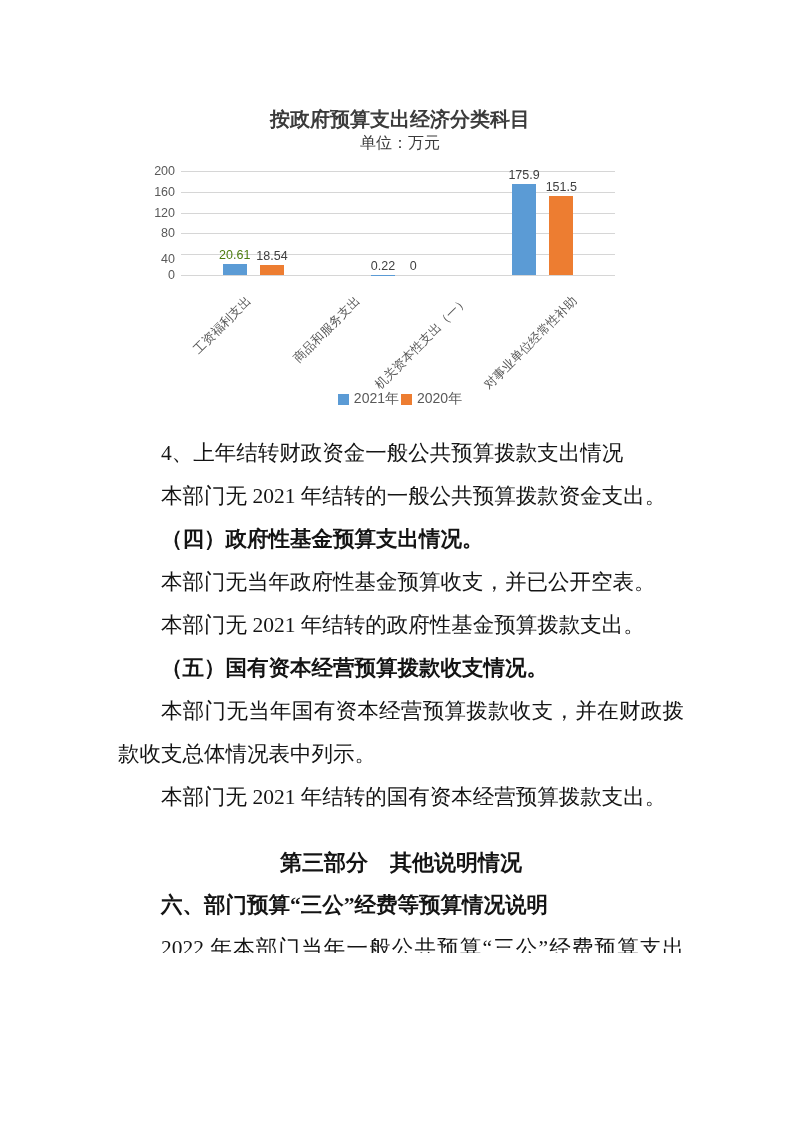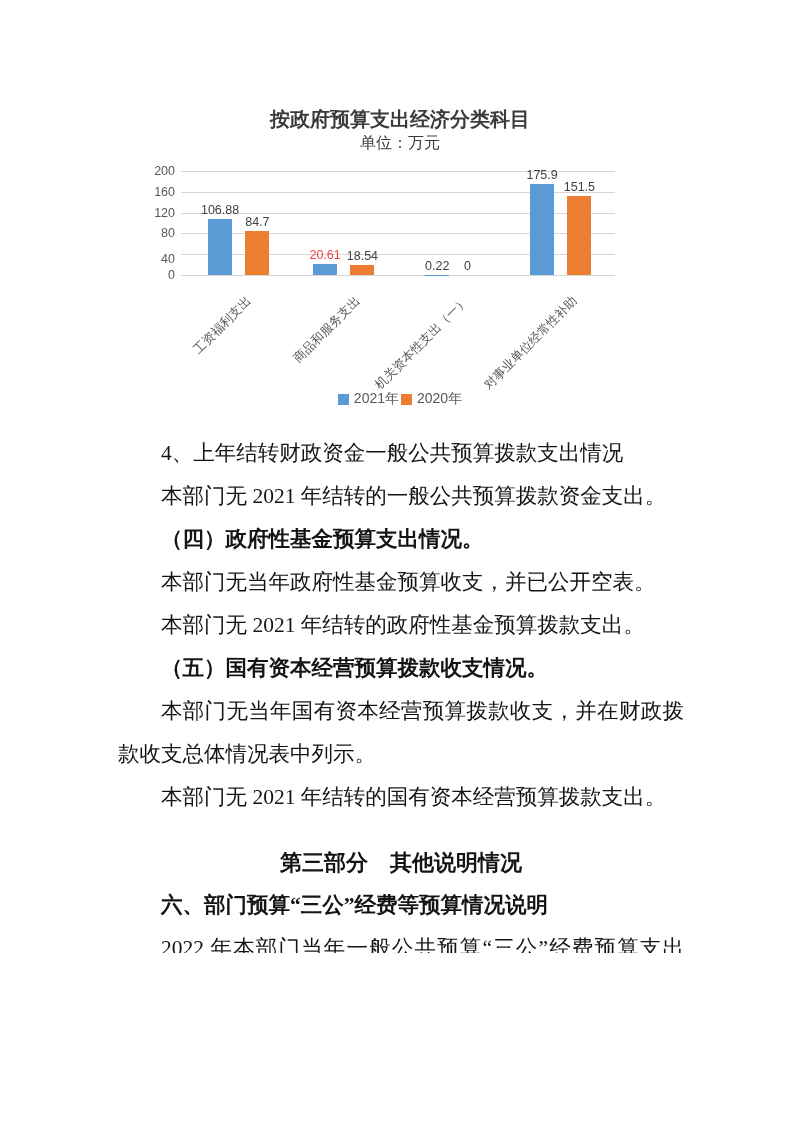--- a/index.html
+++ b/index.html
@@ -46,31 +46,21 @@
         <div class="gridline" style="top: 104px; background: rgb(214, 214, 214);"></div>
         <div class="gridline" style="top: 83.2px; background: rgb(214, 214, 214);"></div>
         <div class="gridline" style="top: 62.4px; background: rgb(214, 214, 214);"></div>
         <div class="gridline" style="top: 41.6px; background: rgb(214, 214, 214);"></div>
         <div class="gridline" style="top: 20.8px; background: rgb(214, 214, 214);"></div>
         <div class="gridline" style="top: 0px; background: rgb(214, 214, 214);"></div>
       </div>
     <div class="bars" id="bars">
         <div class="slot">
           <div class="bar-wrap">
-            <div class="bar-label" style="color: rgb(64, 64, 64);">106.88</div>
-            <div class="bar" style="height: 55.5776px; background: rgb(91, 155, 213);"></div>
-          </div>
-          <div class="bar-wrap">
-            <div class="bar-label" style="color: rgb(64, 64, 64);">84.7</div>
-            <div class="bar" style="height: 44.044px; background: rgb(237, 125, 49);"></div>
-          </div>
-        </div>
-        <div class="slot">
-          <div class="bar-wrap">
-            <div class="bar-label" style="color: #ef4444;">20.61</div>
+            <div class="bar-label" style="color: #4d7c0f;">20.61</div>
             <div class="bar" style="height: 10.7172px; background: rgb(91, 155, 213);"></div>
           </div>
           <div class="bar-wrap">
             <div class="bar-label" style="color: rgb(64, 64, 64);">18.54</div>
             <div class="bar" style="height: 9.6408px; background: rgb(237, 125, 49);"></div>
           </div>
         </div>
         <div class="slot">
           <div class="bar-wrap">
             <div class="bar-label" style="color: rgb(64, 64, 64);">0.22</div>

